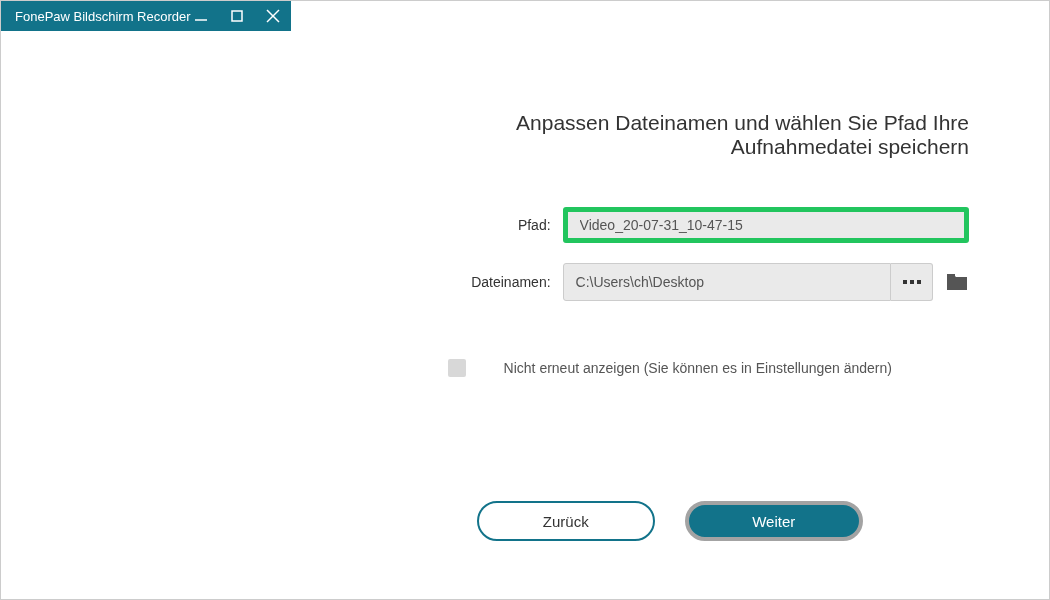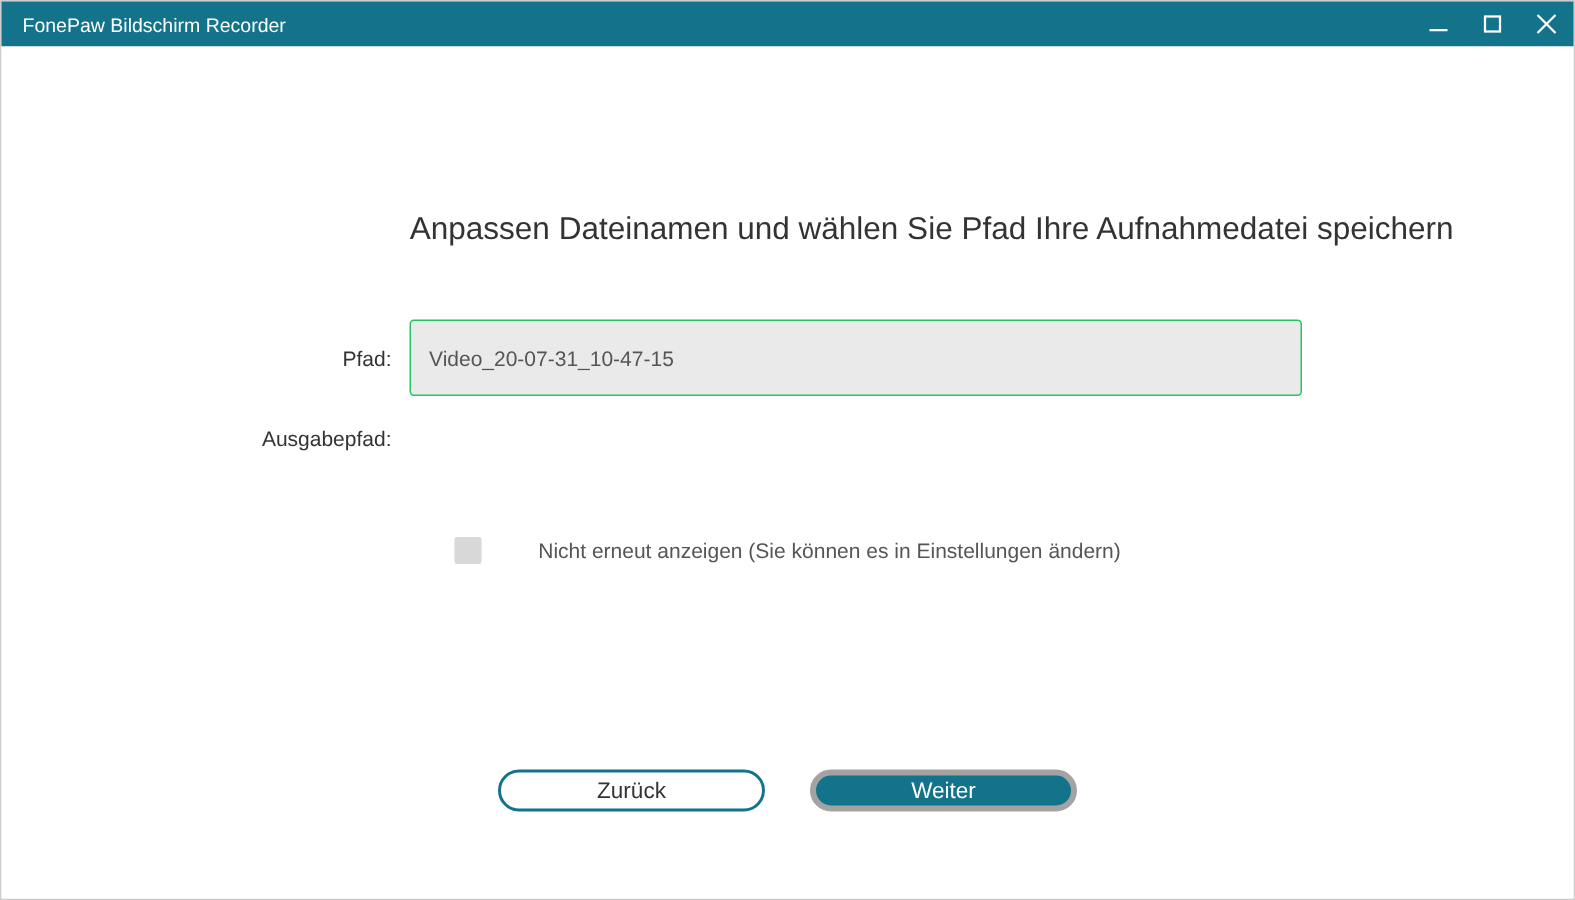--- a/index.html
+++ b/index.html
@@ -12,21 +12,20 @@
       background: #fff;
       width: 1050px;
       height: 600px;
       overflow: hidden;
     }
     .window {
       width: 1050px;
       height: 600px;
       border: 1px solid #ccc;
       display: flex;
-      flex-direction: column;
     }
     .titlebar {
       background: #12738a;
       color: #fff;
       height: 30px;
       display: flex;
       align-items: center;
       justify-content: space-between;
       padding: 0 8px 0 14px;
       font-size: 13px;
@@ -70,23 +69,23 @@
     .form-label {
       width: 95px;
       text-align: right;
       font-size: 14px;
       color: #333;
       padding-right: 0;
     }
     .text-input {
       flex: 1;
       max-width: 595px;
-      height: 51px;
+      height: 36px;
       background: #eaeaea;
-      border: 1px solid #22c55e;
+      border: 5px solid #22c55e;
       border-radius: 3px;
       padding: 0 12px;
       font-size: 14px;
       color: #555;
       outline: none;
     }
     .path-row {
       display: flex;
       align-items: center;
     }
@@ -153,21 +152,21 @@
       position: absolute;
       bottom: 58px;
       left: 0;
       right: 0;
       display: flex;
       justify-content: center;
       gap: 30px;
     }
     .btn {
       width: 178px;
-      height: 28px;
+      height: 40px;
       border-radius: 20px;
       font-size: 15px;
       cursor: pointer;
       display: flex;
       align-items: center;
       justify-content: center;
     }
     .btn-secondary {
       background: #fff;
       border: 2px solid #12738a;
@@ -211,21 +210,37 @@
   <div class="content">
     <h1 class="heading">Anpassen Dateinamen und wählen Sie Pfad Ihre Aufnahmedatei speichern</h1>
 
     <div class="form-container">
       <div class="form-row">
         <label class="form-label">Pfad:</label>
         <input type="text" class="text-input" value="Video_20-07-31_10-47-15" style="">
       </div>
 
       <div class="form-row">
-        <label class="form-label">Ausgabepfad:</label>
+        <label class="form-label">Dateinamen:</label>
+        <div class="path-row" style="flex:1; max-width:595px;">
+          <input type="text" class="path-input" value="C:\Users\ch\Desktop" style="">
+          <button class="browse-btn">
+            <span class="dots">
+                <span></span>
+                <span></span>
+                <span></span>
+              </span>
+          </button>
+          <div class="folder-icon">
+            <svg width="24" height="20" viewBox="0 0 24 20">
+              <path d="M2 3 L9 3 L11 5 L22 5 L22 18 L2 18 Z" fill="#555"></path>
+              <rect x="2" y="2" width="8" height="2" fill="#555"></rect>
+            </svg>
+          </div>
+        </div>
       </div>
     </div>
 
     <div class="checkbox-row">
       <div class="checkbox"></div>
       <span class="checkbox-label">Nicht erneut anzeigen (Sie können es in Einstellungen ändern)</span>
     </div>
 
     <div class="button-row">
       <button class="btn btn-secondary">Zurück</button>

